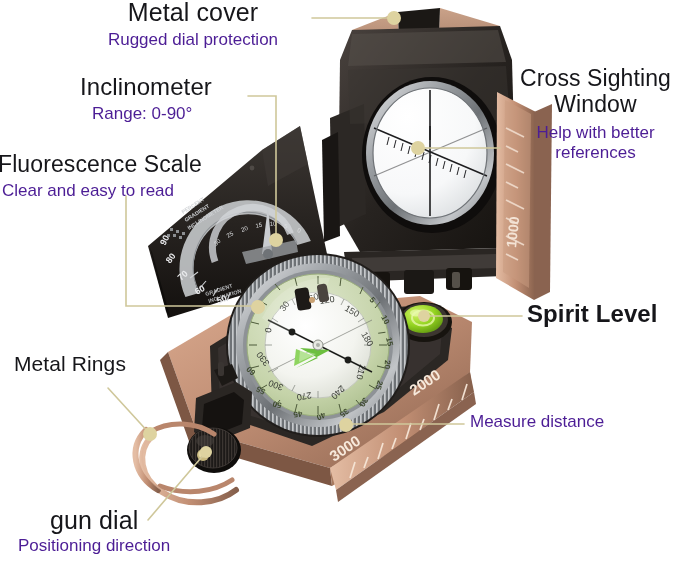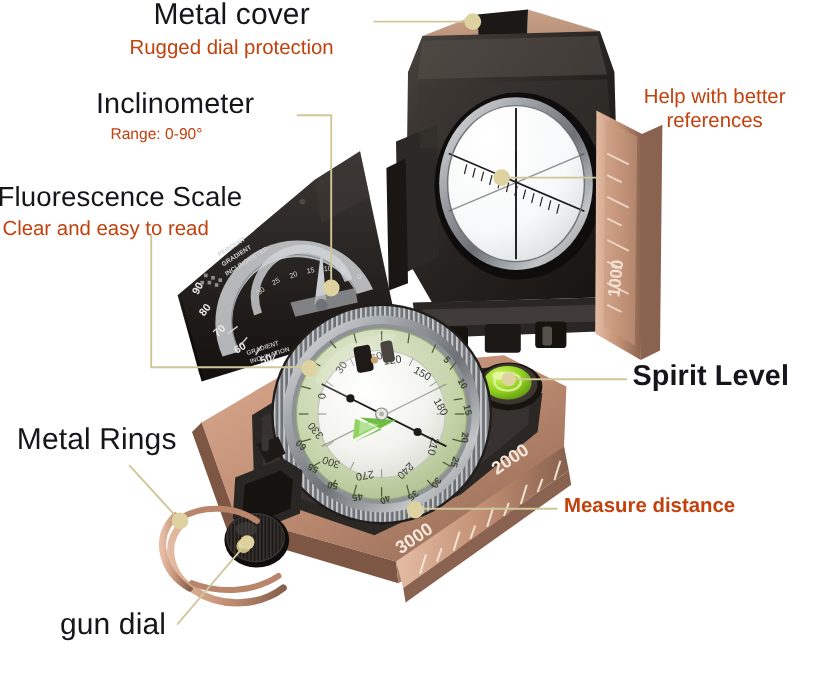--- a/index.html
+++ b/index.html
@@ -15,53 +15,53 @@
   
   .callout{position:absolute;}
   .callout .title{
     color:#16161a;
     font-weight:400;
     letter-spacing:.1px;
     line-height:1.12;
     white-space:pre-line;
   }
   .callout .sub{
-    color:#c2410c;
+    color:#4c1d95;
     line-height:1.18;
     white-space:pre-line;
   }
   .c-left{text-align:left;}
   .c-center{text-align:center;}
 
   
   #co-metal-cover{left:94px;top:-2px;width:198px;}
   #co-metal-cover .title{font-size:25px;text-align:center;}
   #co-metal-cover .sub{font-size:17px;text-align:center;margin-top:4px;}
 
   #co-inclinometer{left:80px;top:74px;width:160px;}
   #co-inclinometer .title{font-size:24px;text-align:left;}
-  #co-inclinometer .sub{font-size:13px;text-align:left;margin-top:3px;padding-left:12px;}
+  #co-inclinometer .sub{font-size:17px;text-align:left;margin-top:3px;padding-left:12px;}
 
   #co-fluorescence{left:-2px;top:152px;width:214px;}
   #co-fluorescence .title{font-size:23px;text-align:left;}
   #co-fluorescence .sub{font-size:17px;text-align:left;margin-top:3px;padding-left:4px;}
 
   #co-cross{left:512px;top:66px;width:167px;}
   #co-cross .title{font-size:23px;text-align:center;}
   #co-cross .sub{font-size:17px;margin-top:5px;}
 
   #co-spirit{left:527px;top:301px;width:150px;}
   #co-spirit .title{font-size:24px;text-align:left;font-weight:bold;}
 
   #co-scale{left:470px;top:409px;width:190px;}
   #co-scale .title{font-size:24px;text-align:left;}
-  #co-scale .sub{font-size:17px;text-align:left;margin-top:3px;font-weight:bold;}
+  #co-scale .sub{font-size:17px;text-align:left;margin-top:3px;}
 
   #co-rings{left:14px;top:352px;width:180px;}
-  #co-rings .title{font-size:25px;text-align:left;}
+  #co-rings .title{font-size:21px;text-align:left;}
 
   #co-gunsight{left:18px;top:506px;width:200px;}
   #co-gunsight .title{font-size:25px;text-align:left;padding-left:32px;}
   #co-gunsight .sub{font-size:17px;text-align:left;margin-top:2px;}
 
   svg.layer{position:absolute;left:0;top:0;width:679px;height:561px;}
   #art{z-index:1;}
   #leaders{z-index:3;pointer-events:none;}
   .txtlayer{position:relative;z-index:4;}
 </style>
@@ -491,34 +491,37 @@
       <div class="title">Inclinometer</div>
       <div class="sub">Range: 0-90°</div>
     </div>
 
     <div class="callout c-left" id="co-fluorescence">
       <div class="title">Fluorescence Scale</div>
       <div class="sub">Clear and easy to read</div>
     </div>
 
     <div class="callout c-center" id="co-cross">
+      <div class="title">Cross Sighting
+Window</div>
       <div class="sub">Help with better
 references</div>
     </div>
 
     <div class="callout c-left" id="co-spirit">
       <div class="title">Spirit Level</div>
     </div>
 
     <div class="callout c-left" id="co-scale">
       <div class="sub">Measure distance</div>
     </div>
 
     <div class="callout c-left" id="co-rings">
       <div class="title">Metal Rings</div>
     </div>
 
     <div class="callout c-left" id="co-gunsight">
       <div class="title">gun dial</div>
+      <div class="sub">Positioning direction</div>
     </div>
 
   </div>
 </div>
 
 </body></html>

